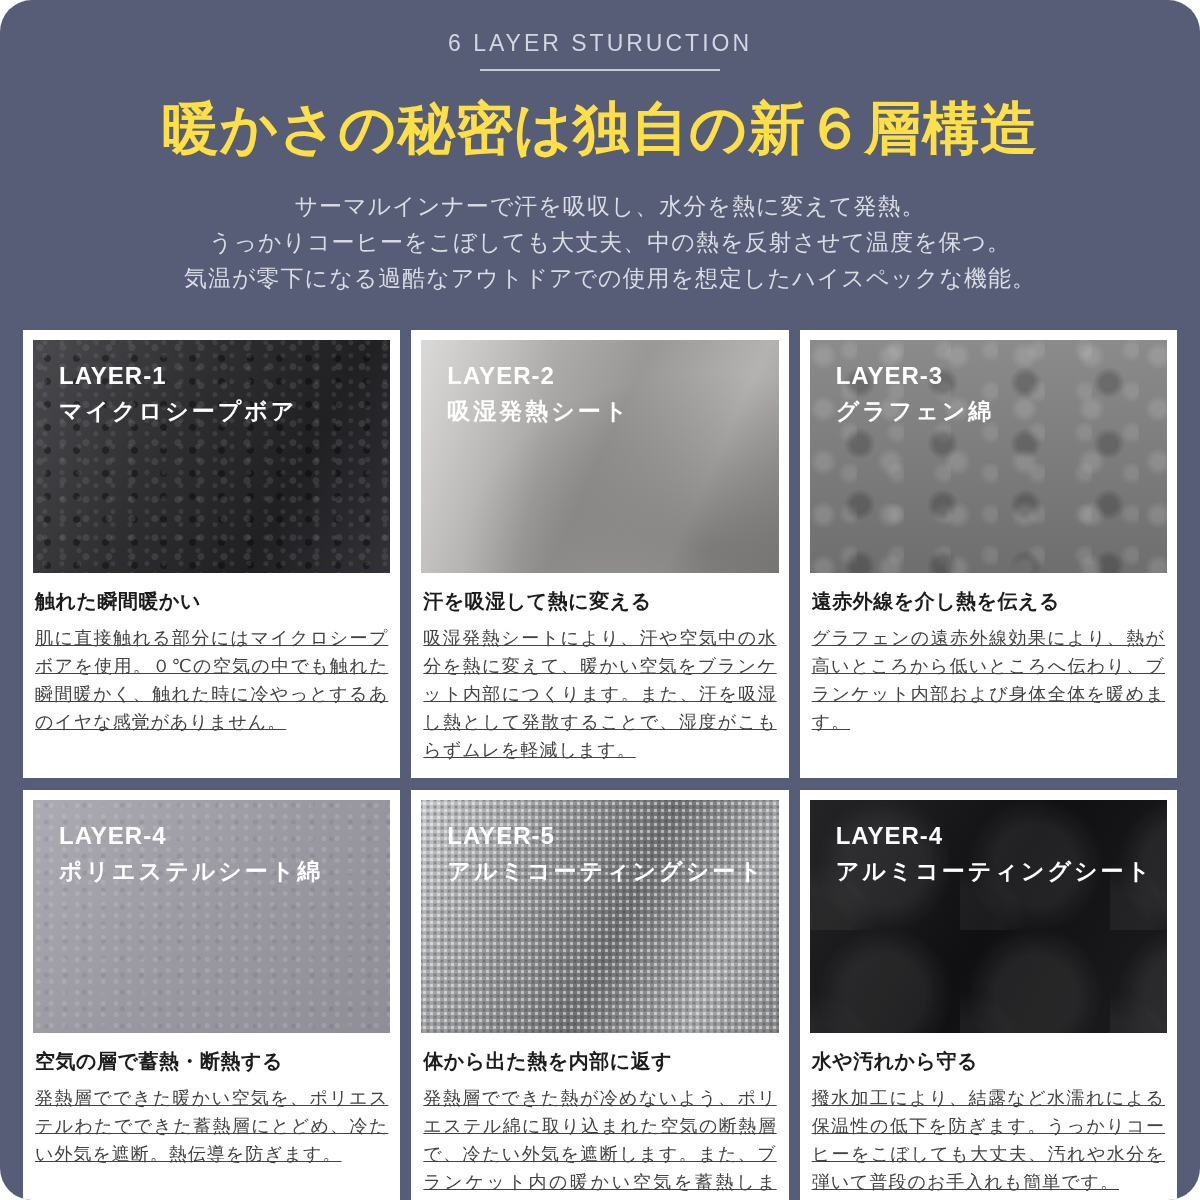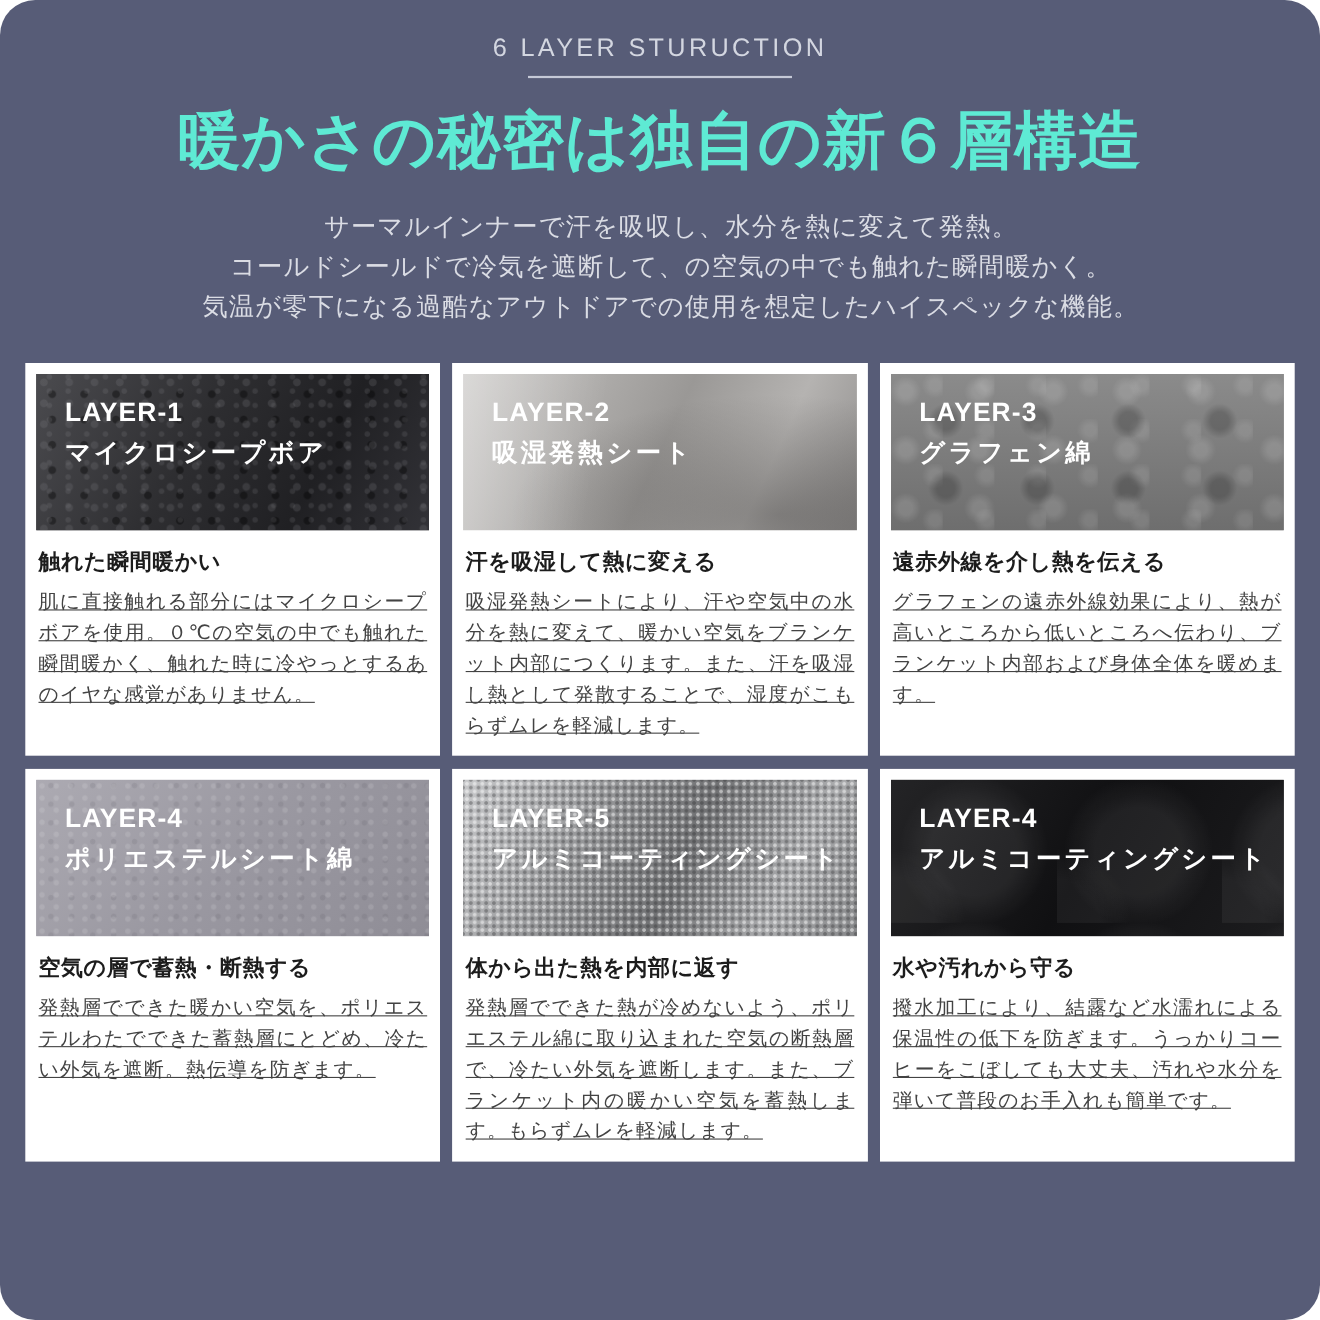--- a/index.html
+++ b/index.html
@@ -13,32 +13,32 @@
   }
   .hero { text-align:center; padding-top:30px; }
   .eyebrow {
     color:#D3D6E0; font-size:23px; letter-spacing:3px; font-weight:400;
   }
   .eyebrow-line {
     width:240px; height:2px; background:rgba(216,220,231,.85);
     margin:12px auto 0;
   }
   .title {
-    color:#5eead4; font-size:57px; font-weight:bold;
+    color:#fde047; font-size:57px; font-weight:bold;
     margin-top:26px; letter-spacing:1px; line-height:1.1;
   }
   .subtitle { margin-top:28px; color:#DADCE4; font-size:23px; line-height:36px; letter-spacing:1px;margin-left:20px; }
   .subtitle p { margin:0; }
 
   .cards {
     display:grid; grid-template-columns:repeat(3,1fr);
     gap:12px 11px; padding:0 23px; margin-top:34px;
   }
   .card { background:#FFFFFF; padding:10px 10px 14px; }
-  .layer-img { position:relative; height:142px; width:100%; }
+  .layer-img { position:relative; height:233px; width:100%; }
   .layer-label {
     position:absolute; left:26px; top:22px;
     color:#FFFFFF; font-weight:bold; font-size:24px; letter-spacing:1px;
   }
   .layer-name {
     position:absolute; left:26px; top:56px;
     color:#FFFFFF; font-weight:bold; font-size:23px; letter-spacing:3px;
   }
   .card-heading {
     margin:15px 2px 0; font-size:20px; font-weight:bold; color:#1C1C1C;
@@ -106,21 +106,21 @@
 <body>
 
 <div class="page">
 
   <div class="hero">
     <div class="eyebrow">6 LAYER STURUCTION</div>
     <div class="eyebrow-line"></div>
     <div class="title">暖かさの秘密は独自の新６層構造</div>
     <div class="subtitle">
       <p>サーマルインナーで汗を吸収し、水分を熱に変えて発熱。</p>
-      <p>コールドシールドで冷気を遮断して、の空気の中でも触れた瞬間暖かく。</p>
+      <p>うっかりコーヒーをこぼしても大丈夫、中の熱を反射させて温度を保つ。</p>
       <p>気温が零下になる過酷なアウトドアでの使用を想定したハイスペックな機能。</p>
     </div>
   </div>
 
   <div class="cards">
 
     <div class="card">
       <div class="layer-img tex-1">
         <div class="layer-label">LAYER-1</div>
         <div class="layer-name">マイクロシープボア</div>

